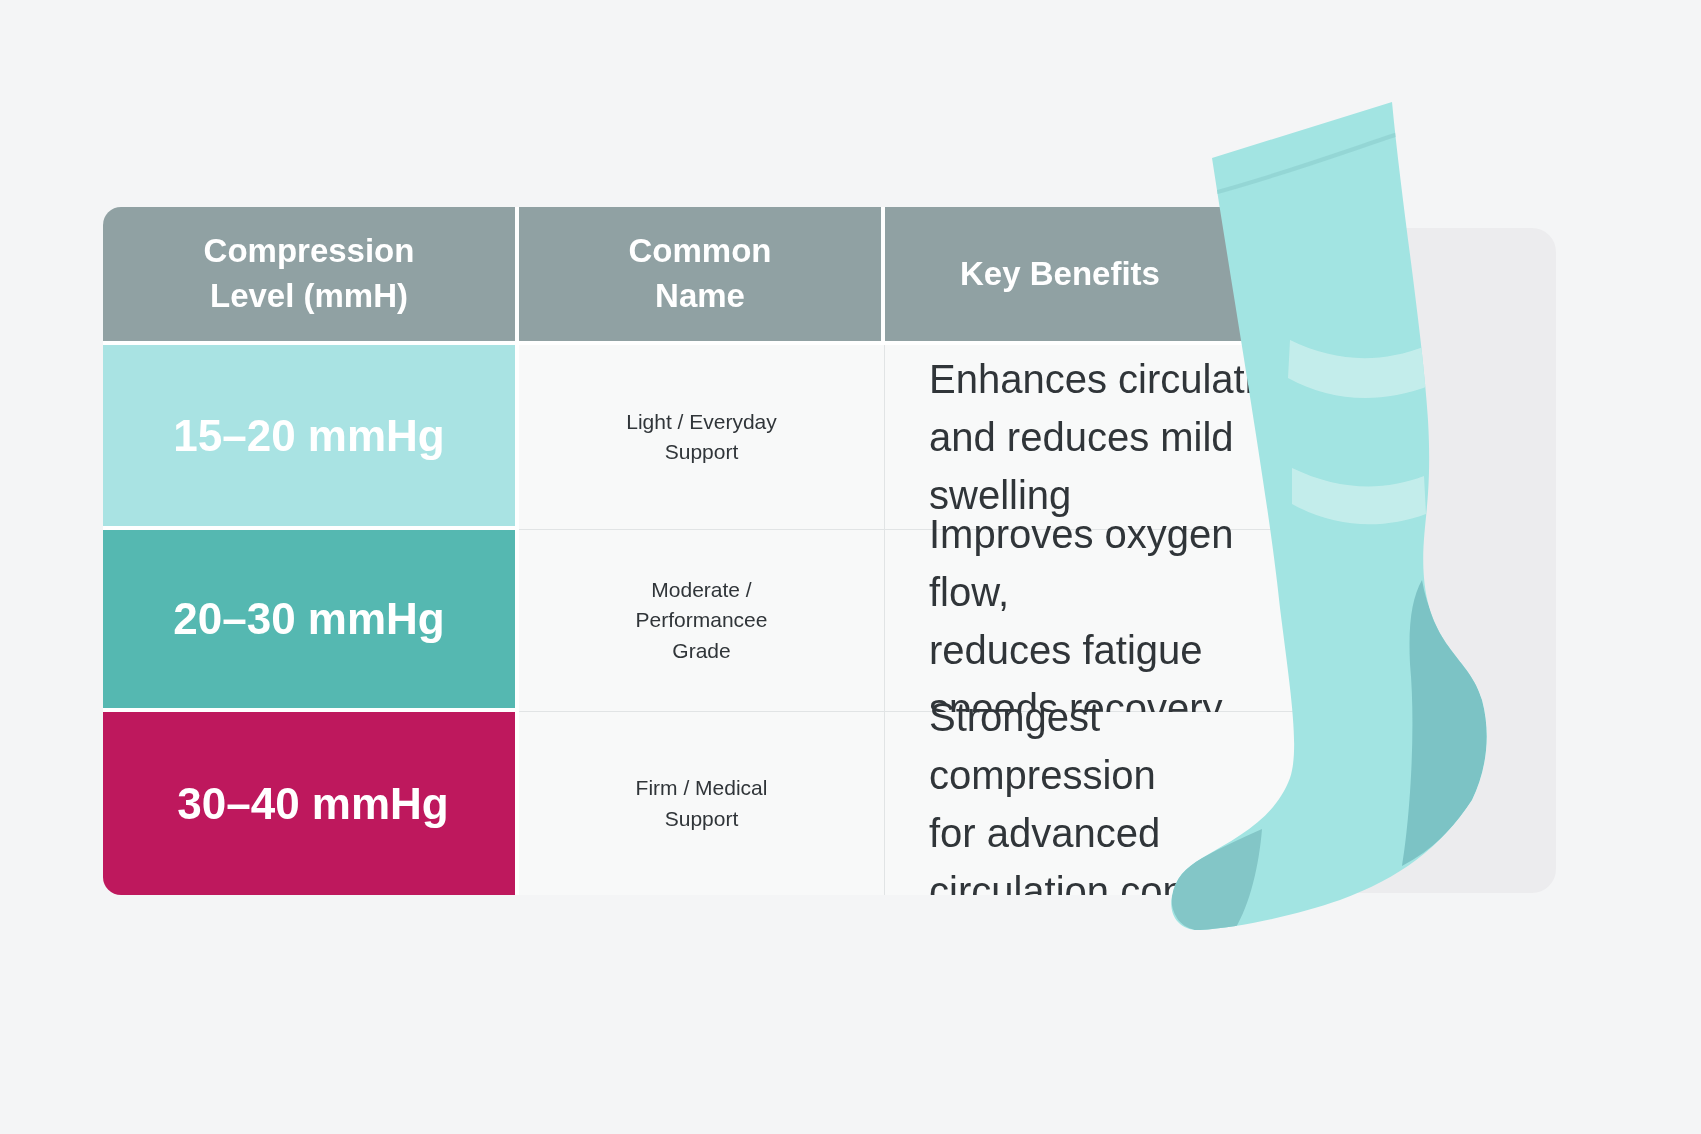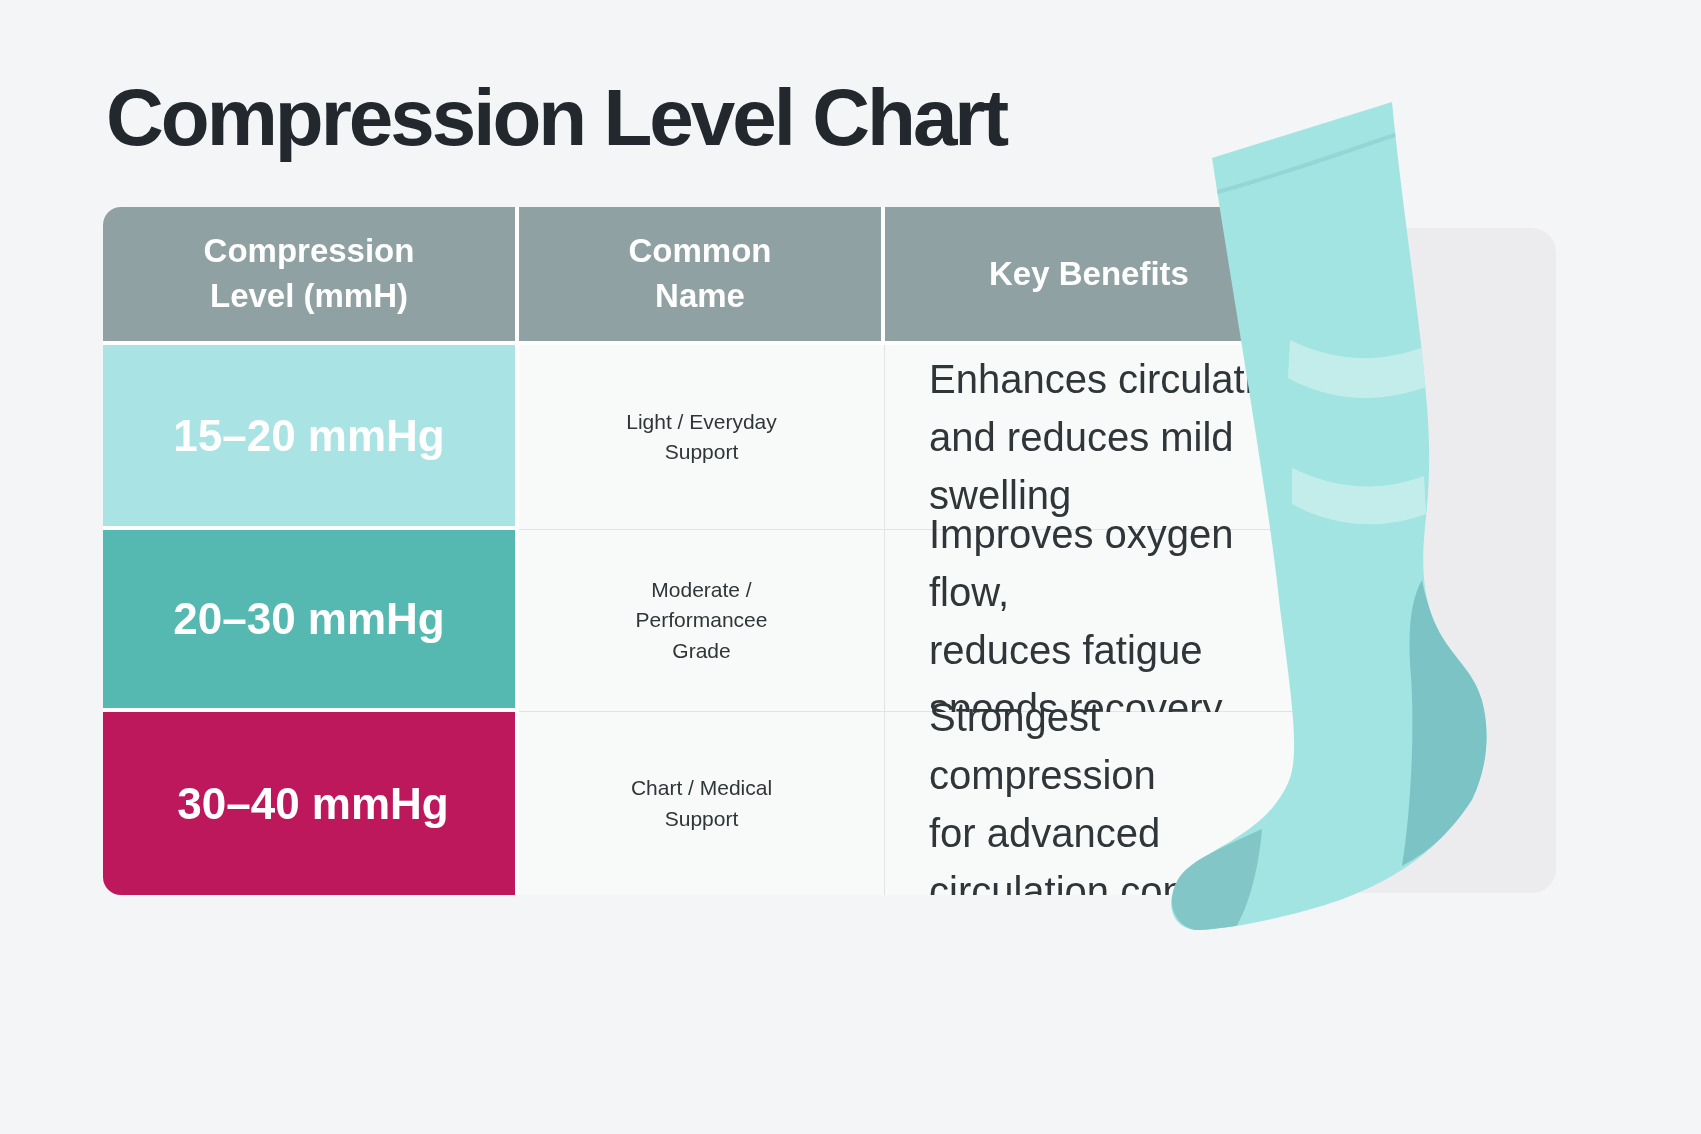--- a/index.html
+++ b/index.html
@@ -62,21 +62,21 @@
     color: #ffffff;
     font-weight: bold;
     font-size: 33px;
     line-height: 1.35;
     border-bottom: 4px solid #ffffff;
   }
   .hdr.c1, .hdr.c2 { border-right: 4px solid #ffffff; }
   .hdr.c3 {
     justify-content: flex-start;
     text-align: left;
-    padding-left: 104px;
+    padding-left: 75px;
   }
   .level {
     color: #ffffff;
     font-weight: bold;
     font-size: 44px;
     border-right: 4px solid #ffffff;
     border-bottom: 4px solid #ffffff;
   }
   .name {
     font-size: 21px;
@@ -106,21 +106,20 @@
     width: 370px;
     height: 880px;
     z-index: 3;
   }
 </style>
 </head>
 <body>
 
 <div class="canvas">
 
-  <h1 class="page-title">Compression Level Chart</h1>
 
   <div class="sock-card" style="background-color: rgb(236, 236, 238);"></div>
 
   <div class="chart-table">
 
     <div class="trow">
       <div class="cell hdr c1" style="background-color: rgb(144, 161, 163);">Compression
 Level (mmH)</div>
       <div class="cell hdr c2" style="background-color: rgb(144, 161, 163);">Common
 Name</div>
@@ -140,21 +139,21 @@
       <div class="cell name">Moderate /
 Performancee
 Grade</div>
       <div class="cell benefit">Improves oxygen flow,
 reduces fatigue
 speeds recovery</div>
     </div>
 
     <div class="trow r3">
       <div class="cell level" style="background-color: #be185d; padding-left: 8px;">30–40 mmHg</div>
-      <div class="cell name">Chart / Medical
+      <div class="cell name">Firm / Medical
 Support</div>
       <div class="cell benefit">Strongest compression
 for advanced
 circulation control</div>
     </div>
 
   </div>
 
   <svg class="sock-illustration" viewBox="0 0 370 880" xmlns="http://www.w3.org/2000/svg">
     <defs>

